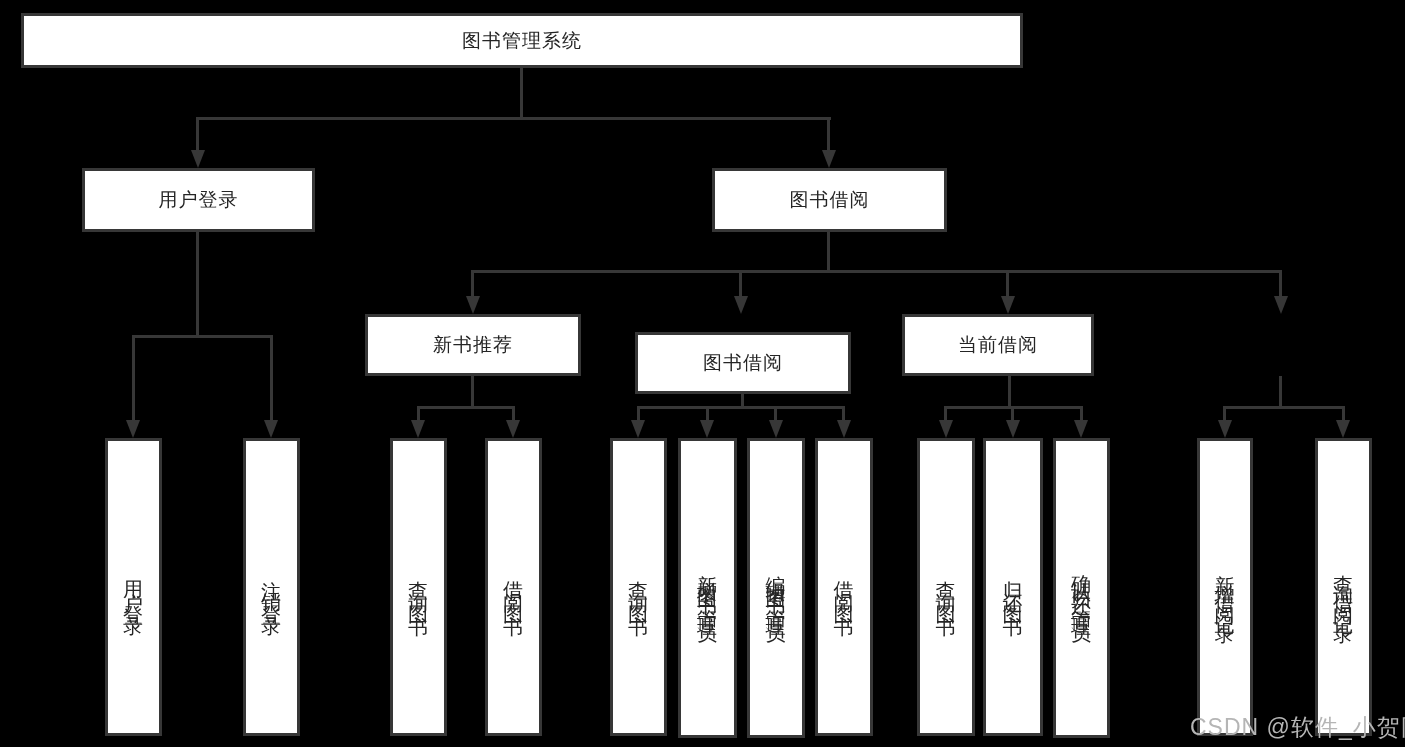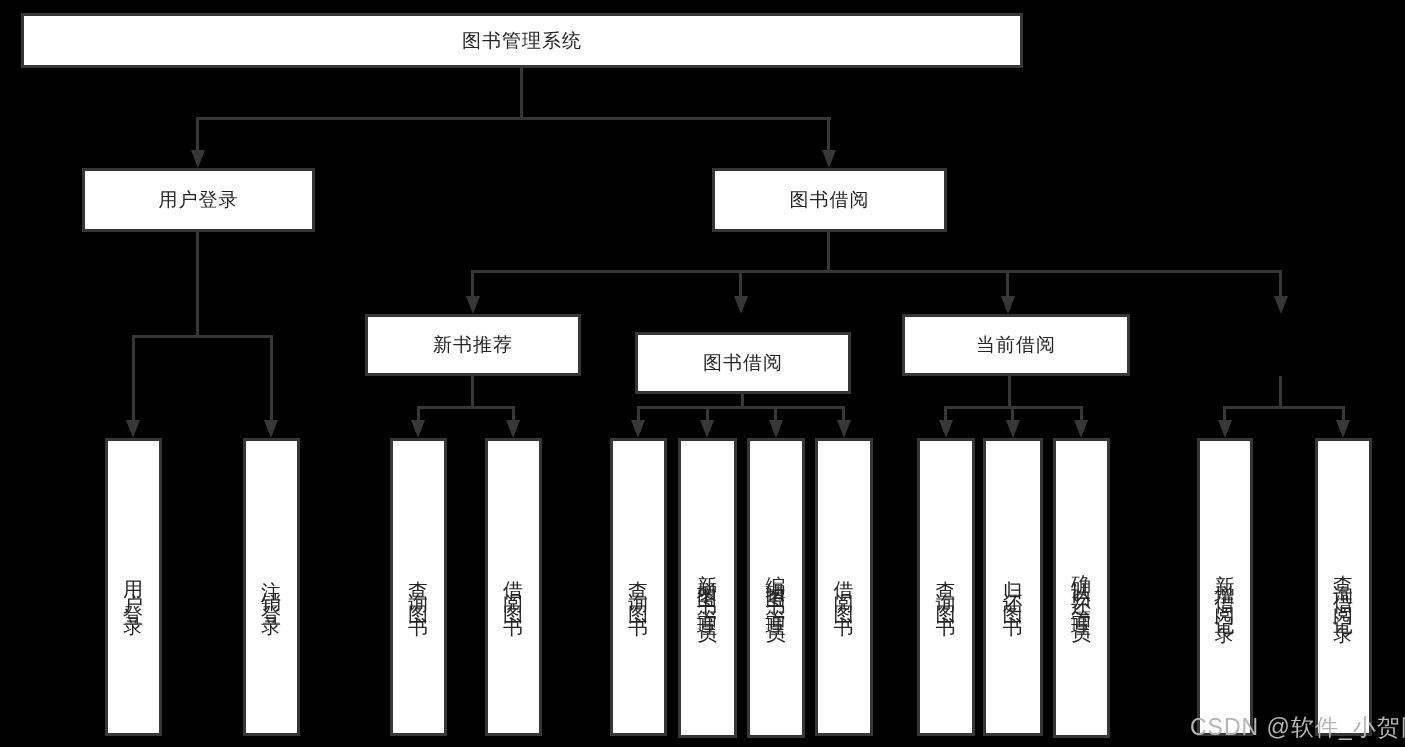--- a/index.html
+++ b/index.html
@@ -96,21 +96,21 @@
   <div class="arrowhead" style="left:1001px;top:296px;"></div>
   <div class="vline" style="left:1279px;top:270px;height:27px;"></div>
   <div class="arrowhead" style="left:1274px;top:296px;"></div>
 
   <div class="box" style="left:365px;top:314px;width:216px;height:62px;text-align:center;">
     <span>新书推荐</span>
   </div>
   <div class="box" style="left:635px;top:314px;width:216px;height:62px;margin-top:18px;">
     <span>图书借阅</span>
   </div>
-  <div class="box" style="left:902px;top:314px;width:228px;height:62px;">
+  <div class="box" style="left:902px;top:314px;width:192px;height:62px;">
     <span>当前借阅</span>
   </div>
 
   <div class="vline" style="left:471px;top:376px;height:33px;"></div>
   <div class="hline" style="left:417px;top:406px;width:98px;"></div>
   <div class="vline" style="left:417px;top:406px;height:15px;"></div>
   <div class="arrowhead" style="left:411px;top:420px;"></div>
   <div class="vline" style="left:512px;top:406px;height:15px;"></div>
   <div class="arrowhead" style="left:506px;top:420px;"></div>
 

